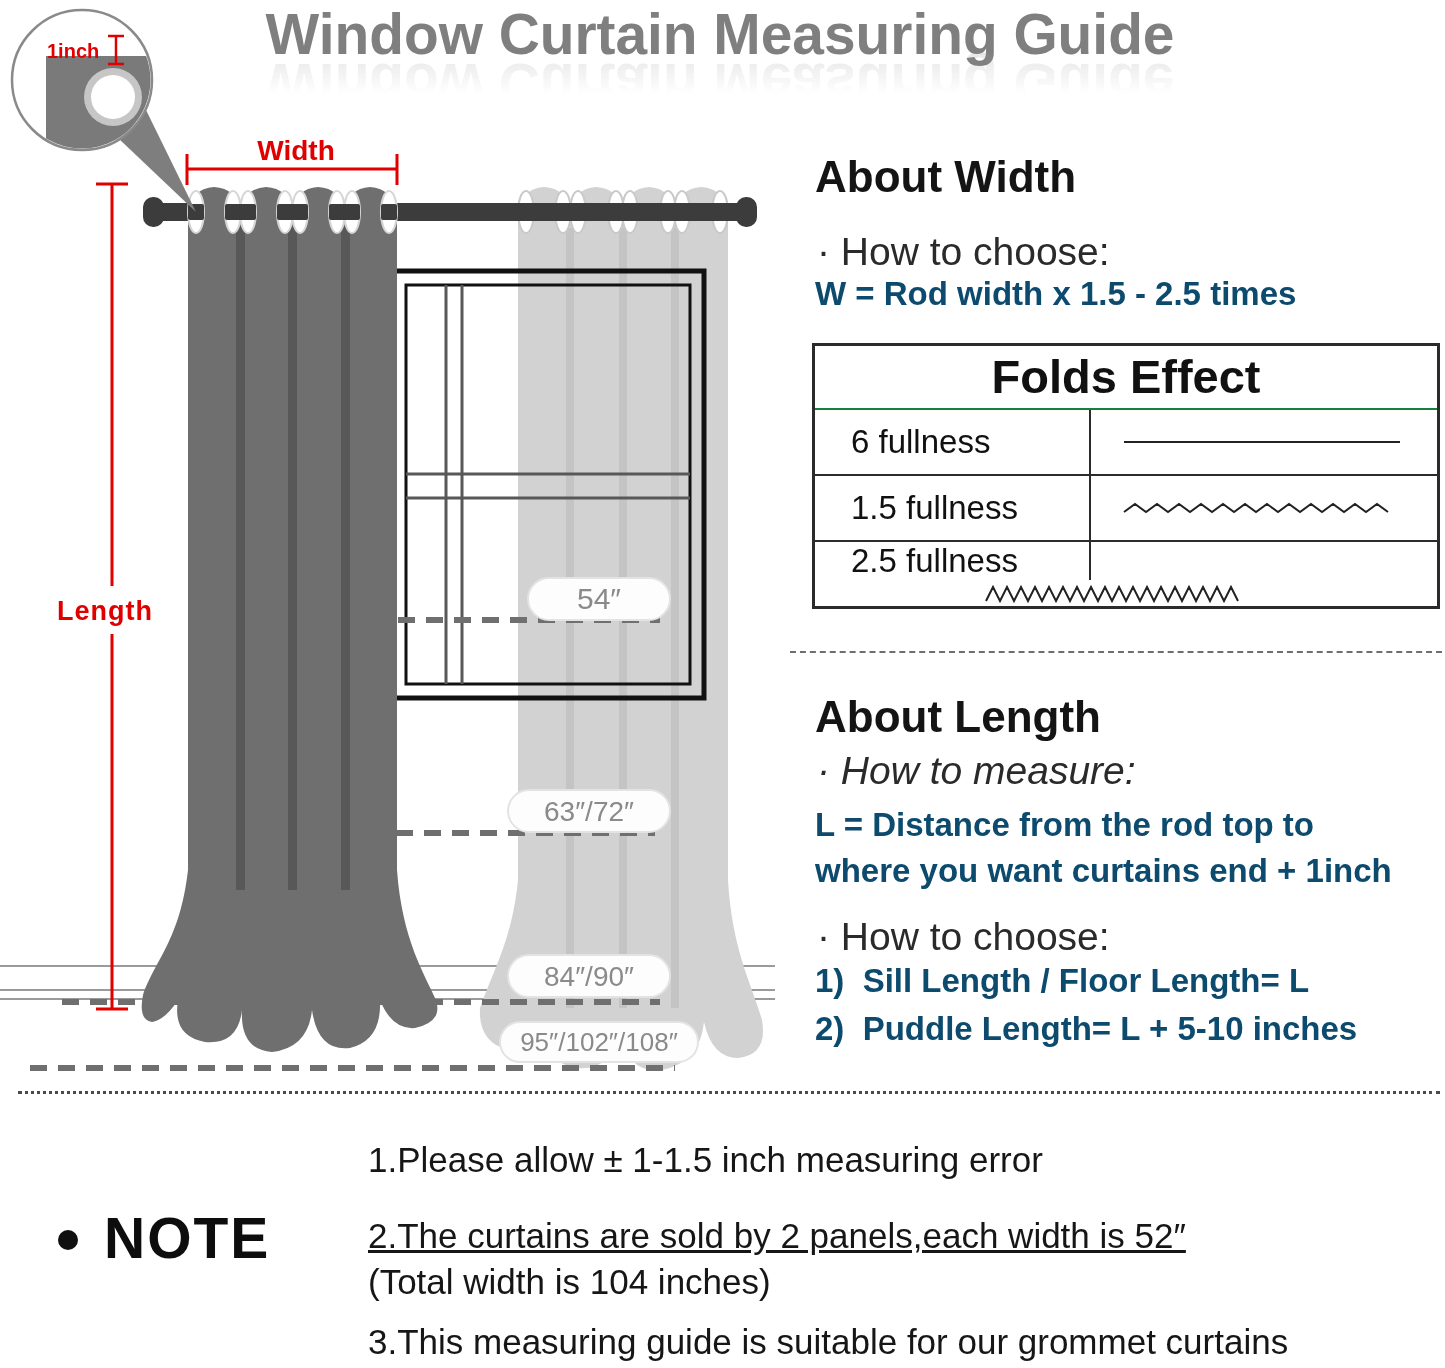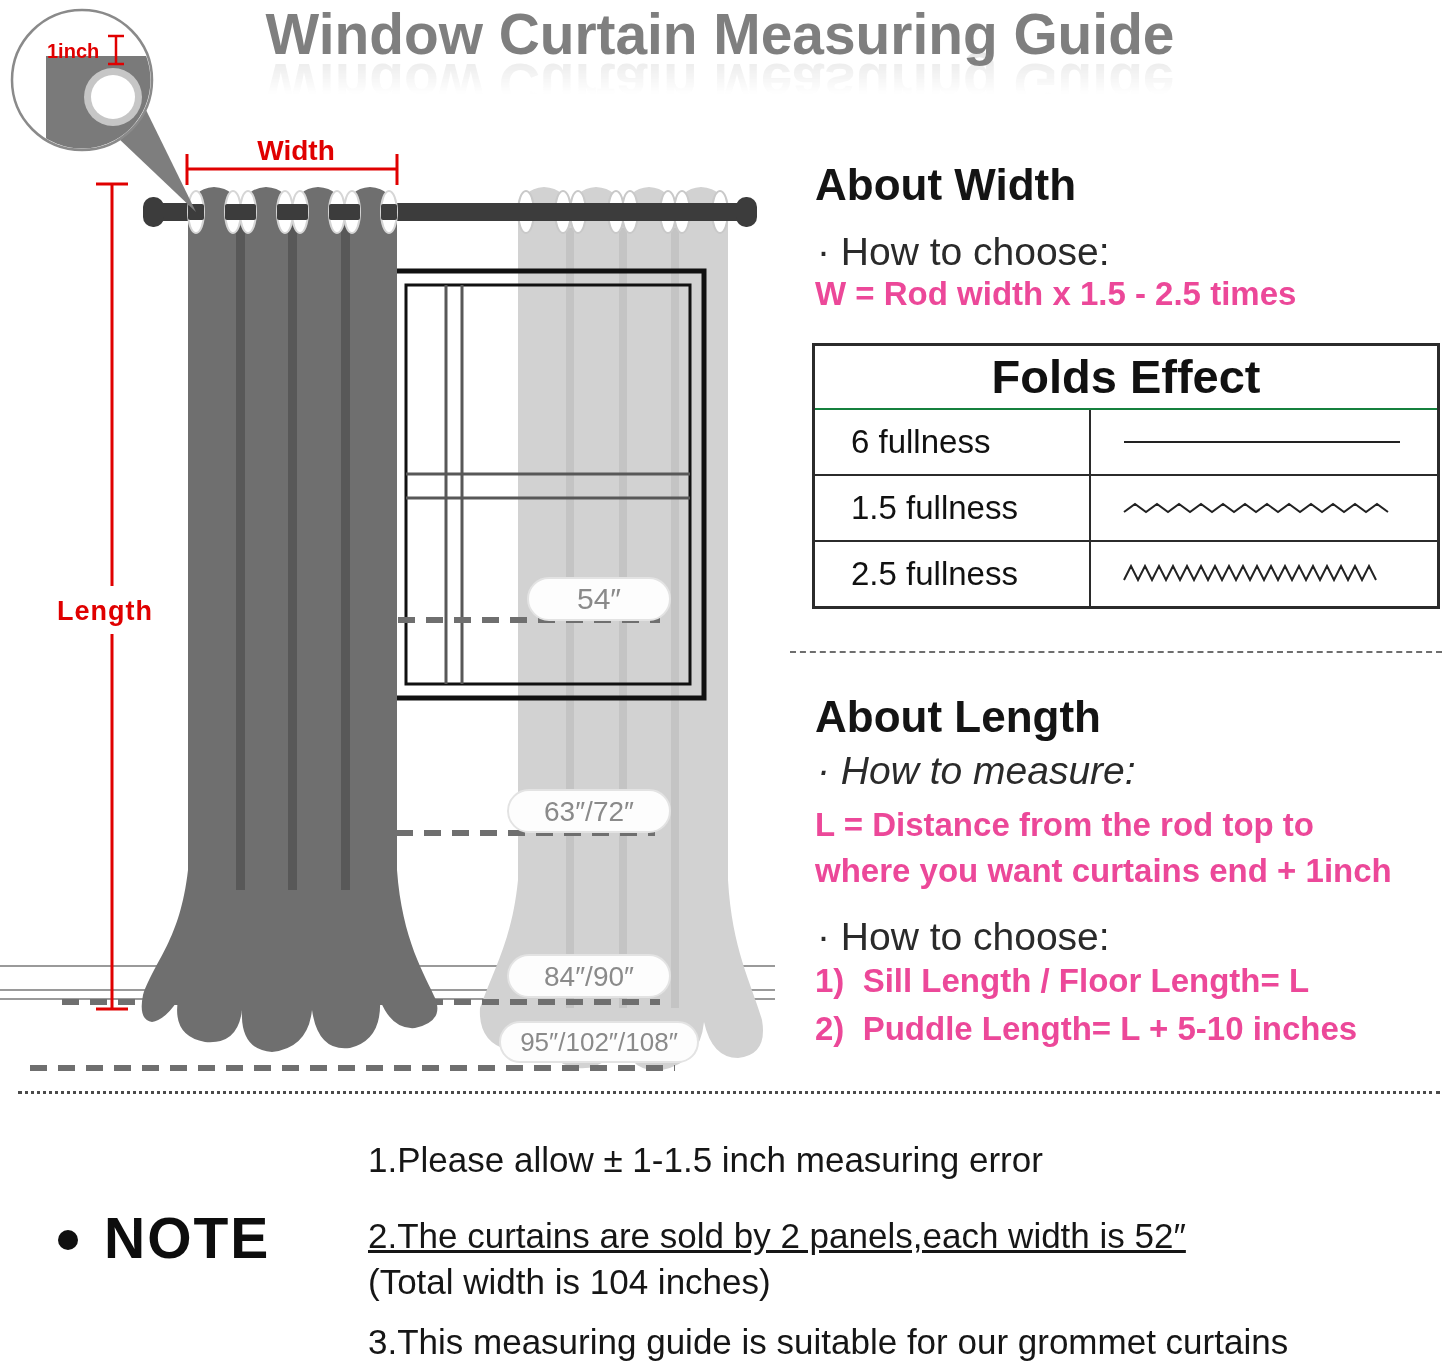--- a/index.html
+++ b/index.html
@@ -12,28 +12,28 @@
   .title-main{font-size:58px;font-weight:700;color:#7f7f7f;letter-spacing:0px;
               transform:scaleX(.98);white-space:nowrap;}
   .title-reflection{font-size:58px;font-weight:700;color:#8f8f8f;letter-spacing:0px;
               transform:scaleX(.98) scaleY(-1);white-space:nowrap;opacity:.28;margin-top:-16px;
               -webkit-mask-image:linear-gradient(to bottom,transparent 35%,rgba(0,0,0,.8) 100%);
               mask-image:linear-gradient(to bottom,transparent 35%,rgba(0,0,0,.8) 100%);}
 
   
   .h2{position:absolute;font-size:44px;font-weight:700;color:#141414;white-space:nowrap;}
   .bullet-line{position:absolute;font-size:39px;font-weight:400;color:#2a2a2a;white-space:pre;}
-  .formula{position:absolute;font-size:33px;font-weight:600;color:#ec4899;white-space:pre;}
+  .formula{position:absolute;font-size:33px;font-weight:600;color:#0c4a6e;white-space:pre;}
 
   .folds-table{position:absolute;left:812px;top:343px;width:628px;border:3px solid #2b2b2b;
                background:#fff;box-sizing:border-box;}
   .ft-header{height:62px;line-height:62px;text-align:center;font-size:47px;font-weight:700;
              border-bottom:2px solid #15803d;color:#111;}
   .ft-row{display:flex;border-bottom:2px solid #2b2b2b;height:64px;align-items:stretch;}
-  .ft-row:last-child{border-bottom:none;}
+  .ft-row:last-child{border-bottom:none;flex-direction:column;}
   .ft-label{width:238px;padding-left:36px;font-size:33px;color:#111;border-right:2px solid #2b2b2b;
             display:flex;align-items:center;}
   .ft-visual{flex:1;display:flex;justify-content:center;align-items:center;}
 
   .dashed-sep{position:absolute;left:790px;top:651px;width:652px;height:0;
               border-top:2px dashed #6e6e6e;}
   .bottom-dotted{position:absolute;left:18px;top:1091px;width:1422px;height:0;
               border-top:3px dotted #4a4a4a;}
 
   
@@ -193,21 +193,21 @@
     </g>
     <g stroke="#e00000" stroke-width="2.5">
       <line x1="116" y1="36" x2="116" y2="64"></line>
       <line x1="108" y1="36" x2="124" y2="36"></line>
       <line x1="108" y1="64" x2="124" y2="64"></line>
     </g>
     <text x="47" y="58" font-size="20" font-weight="bold" fill="#e00000">1inch</text>
   </g>
 </svg>
 
-<div class="h2" style="left:815px;top:160px;">About Width</div>
+<div class="h2" style="left:815px;top:152px;">About Width</div>
 <div class="bullet-line" style="left:817px;top:230px;">· How to choose:</div>
 <div class="formula" style="left:815px;top:275px;">W = Rod width x 1.5 - 2.5 times</div>
 
 <div class="folds-table">
   <div class="ft-header">Folds Effect</div>
   <div class="ft-row">
     <div class="ft-label">6 fullness</div>
     <div class="ft-visual">
       <svg width="300" height="24" viewBox="0 0 300 24">
         <line x1="10" y1="12" x2="286" y2="12" stroke="#222" stroke-width="2"></line>

